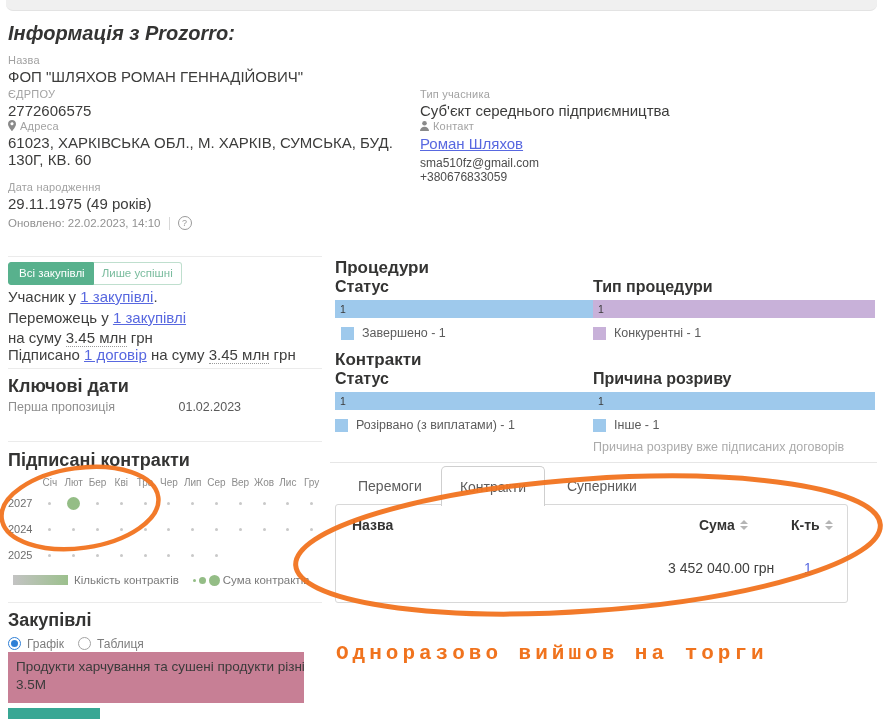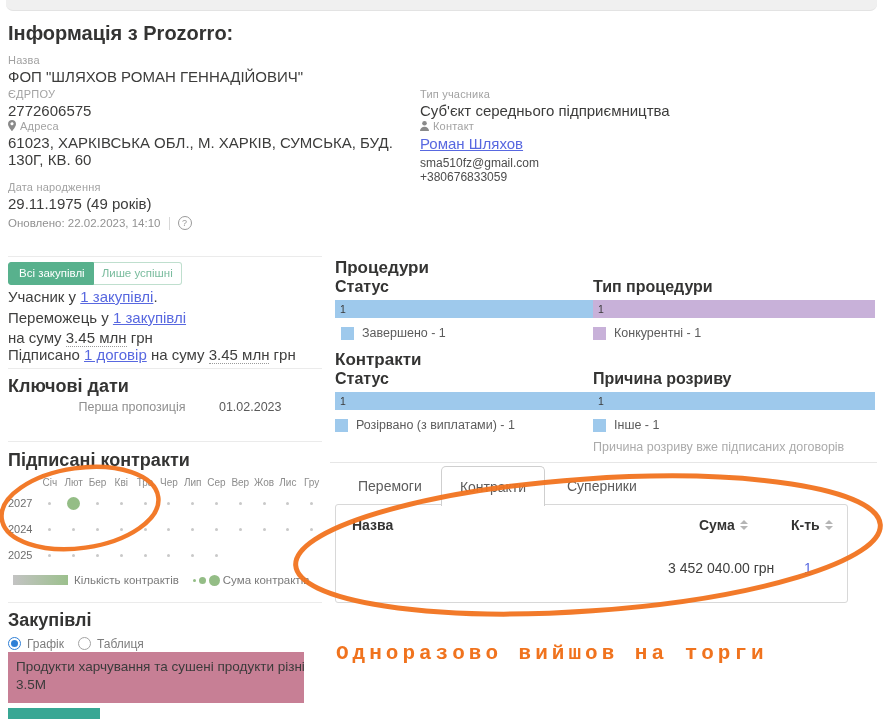--- a/index.html
+++ b/index.html
@@ -1,37 +1,37 @@
 <!DOCTYPE html>
 <html><head>
 <meta charset="utf-8">
 <style>
   html,body{margin:0;padding:0;background:#fff;}
   #app{position:relative;width:883px;height:719px;overflow:hidden;background:#fff;
        font-family:"Liberation Sans","DejaVu Sans",sans-serif;color:#3f3f3e;}
   .abs{position:absolute;}
   .lbl{font-size:11px;color:#a2a2a2;letter-spacing:.2px;}
   .val{font-size:15px;color:#3c3c3b;margin-top:2px;line-height:17px;}
-  .h1{font-size:20px;font-weight:700;color:#343433;}
+  .h1{font-size:20px;font-weight:700;color:#343433;font-style:italic;}
   .h2{font-size:18px;font-weight:700;color:#343433;}
   .h3{font-size:17px;font-weight:700;color:#343433;}
   .h4{font-size:16px;font-weight:700;color:#343433;}
   a.link{color:#5868e0;text-decoration:underline;cursor:pointer;}
   .dotted{border-bottom:1px dotted #9a9a9a;}
   .divider{position:absolute;height:1px;background:#ebebeb;}
   .topstrip{position:absolute;left:6px;top:0;width:871px;height:10px;background:#f0f0f0;
             border-bottom:1px solid #e3e3e3;border-radius:0 0 7px 7px;}
   
   .toggle{display:flex;}
   .tg{font-size:11.5px;padding:4px 8px;line-height:13px;}
   .tg.on{background:#58b18d;color:#fff;border:1px solid #58b18d;border-radius:3px 0 0 3px;padding-left:10px;}
   .tg.off{background:#fff;color:#7abc9e;border:1px solid #bfdfce;border-left:none;border-radius:0 3px 3px 0;}
   .sumline{font-size:15px;line-height:20px;color:#3f3f3e;}
   
-  .kd{font-size:12.5px;color:#8f8f8f;line-height:18px;text-align:center;}
+  .kd{font-size:12.5px;color:#8f8f8f;line-height:18px;}
   .kdv{font-size:12.5px;color:#5a5a5a;}
   
   .cal-m{display:inline-block;width:23.8px;text-align:center;font-size:10px;color:#8d8d8d;}
   .cal-row{display:flex;align-items:center;height:26px;}
   .cal-y{width:30px;font-size:11px;color:#6e6e6e;}
   .cal-cells{display:flex;}
   .cal-c{width:23.8px;height:26px;display:flex;justify-content:center;align-items:center;}
   .dot{width:3px;height:3px;border-radius:50%;background:#c9c9c9;display:block;}
   .dot.big{width:13px;height:13px;background:#94bd86;}
   .legend{display:flex;align-items:center;font-size:11.5px;color:#7a7a7a;}

